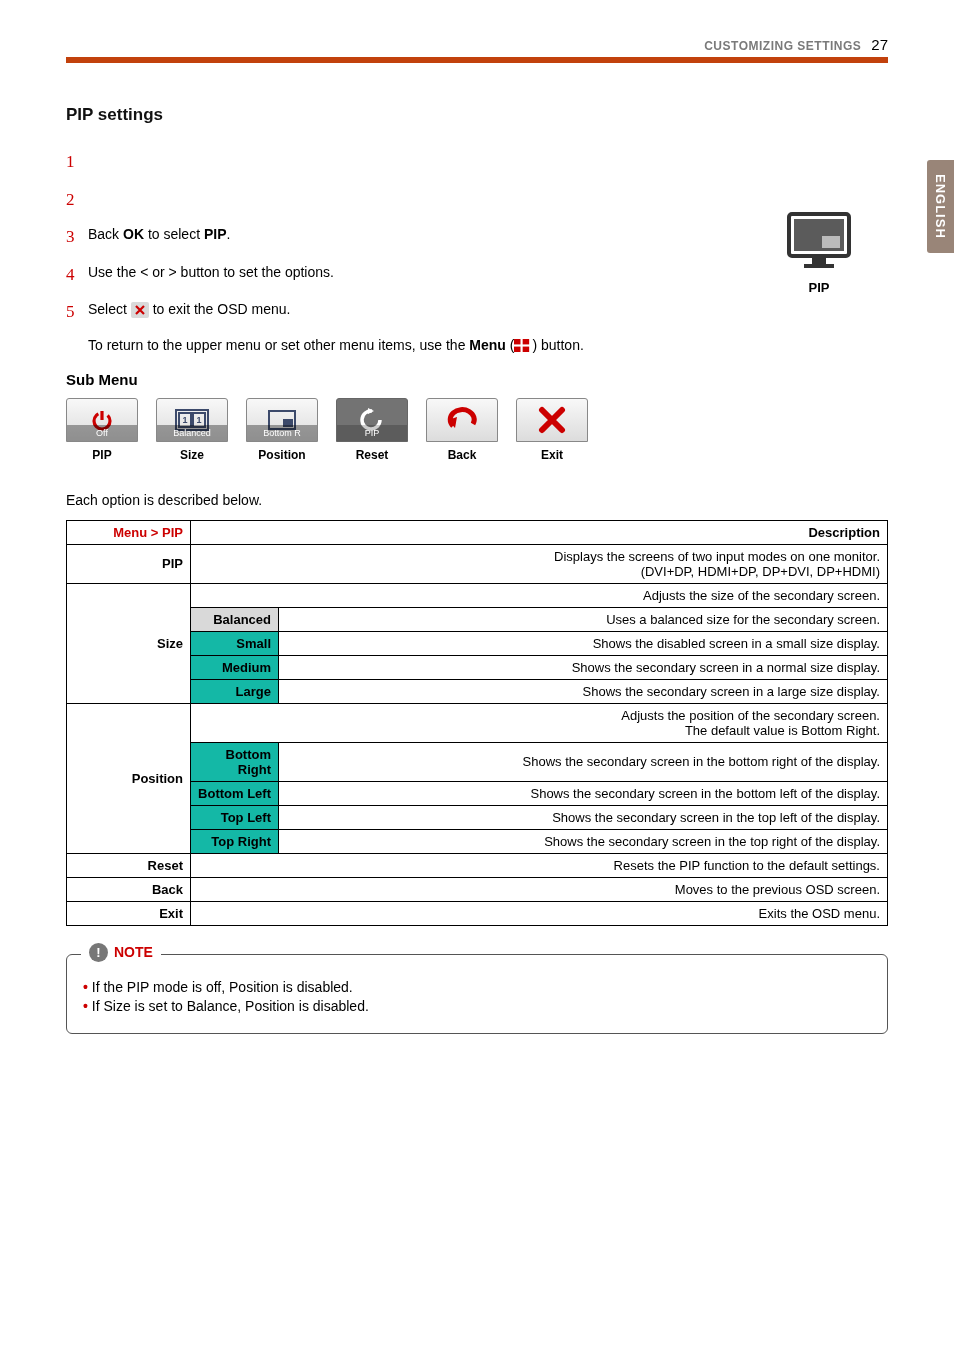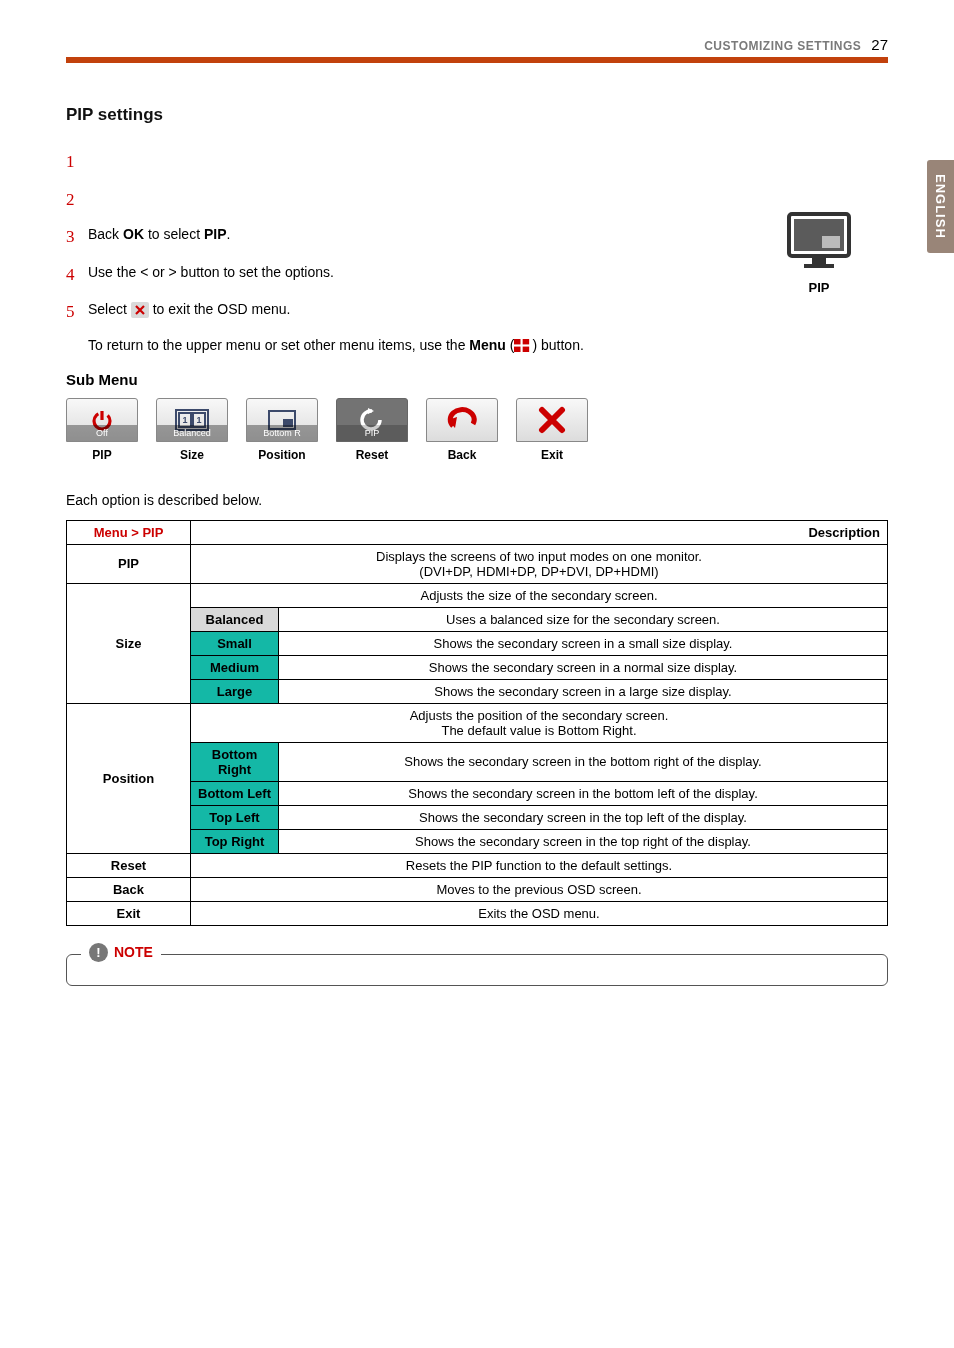--- a/index.html
+++ b/index.html
@@ -22,21 +22,21 @@
     .submenu-row { display: flex; gap: 18px; margin-bottom: 30px; }
     .sub-item { text-align: center; }
     .sub-icon { width: 72px; height: 44px; border-radius: 3px 3px 0 0; display: flex; flex-direction: column; align-items: center; justify-content: center; position: relative; border: 1px solid #888; background: #f0f0f0; }
     .sub-icon.gradient { background: linear-gradient(#f8f8f8, #dcdcdc); }
     .sub-icon.dark { background: #737373; border-color: #666; }
     .icon-top { height: 28px; display:flex; align-items:center; justify-content:center; width:100%; }
     .icon-caption { font-size: 9px; color: #fff; background: rgba(0,0,0,0.35); width: 100%; height: 16px; display:flex; align-items:center; justify-content:center; position:absolute; bottom:0; }
     .sub-label { font-size: 12px; font-weight: bold; margin-top: 6px; }
     .intro { font-size: 14px; margin-bottom: 12px; }
     table { width: 100%; border-collapse: collapse; font-size: 13px; }
-    th, td { border: 1px solid #000; padding: 4px 7px; text-align: center; vertical-align: middle; }
+    th, td { border: 1px solid #000; padding: 4px 7px; text-align: right; vertical-align: middle; }
     th { background: #fff; font-weight: bold; }
     .row-head { font-weight: bold; background: #fff; }
     .sub-head { font-weight: bold; background: #14b8a6; }
     .active-sub { background: #d9d9d9; }
     .desc-header { text-align: right; font-weight: bold; }
     .menu-col { width: 124px; color: #c00; font-weight: bold; }
     .sub-col { width: 88px; }
     .note-box { margin-top: 28px; border: 1px solid #555; border-radius: 6px; padding: 14px 16px 16px 16px; position: relative; }
     .note-label { position: absolute; top: -12px; left: 14px; background: #fff; padding: 0 8px; color: #c00; font-weight: bold; font-size: 14px; display:flex; align-items:center; gap:6px; }
     .note-icon { width:19px; height:19px; background:#777; border-radius:50%; color:#fff; display:flex; align-items:center; justify-content:center; font-size:13px; font-weight:bold; }
@@ -199,21 +199,21 @@
     <tr>
       <td class="row-head" rowspan="5">Size</td>
       <td colspan="2">Adjusts the size of the secondary screen.</td>
     </tr>
     <tr>
           <td class="sub-head sub-col active-sub">Balanced</td>
           <td>Uses a balanced size for the secondary screen.</td>
         </tr>
     <tr>
           <td class="sub-head sub-col">Small</td>
-          <td>Shows the secondary screen in a small size display.</td>
+          <td>Shows the disabled screen in a small size display.</td>
         </tr>
     <tr>
           <td class="sub-head sub-col">Medium</td>
           <td>Shows the secondary screen in a normal size display.</td>
         </tr>
     <tr>
           <td class="sub-head sub-col">Large</td>
           <td>Shows the secondary screen in a large size display.</td>
         </tr>
     <tr>
@@ -250,14 +250,18 @@
           <td colspan="2">Exits the OSD menu.</td>
         </tr>
   </tbody>
     </table>
 
   <div class="note-box">
     <div class="note-label">
       <span class="note-icon">!</span>
       <span>NOTE</span>
     </div>
+    <ul>
+      <li>If the PIP mode is off, Position is disabled.</li>
+      <li>If Size is set to Balance, Position is disabled.</li>
+    </ul>
   </div>
 </div>
 
 </body></html>

